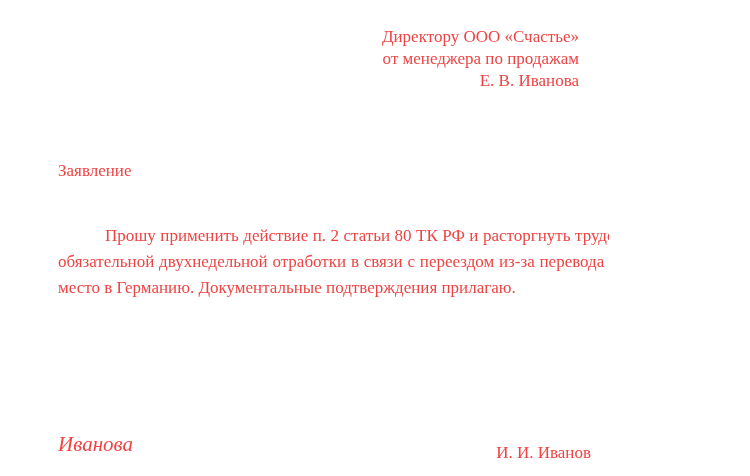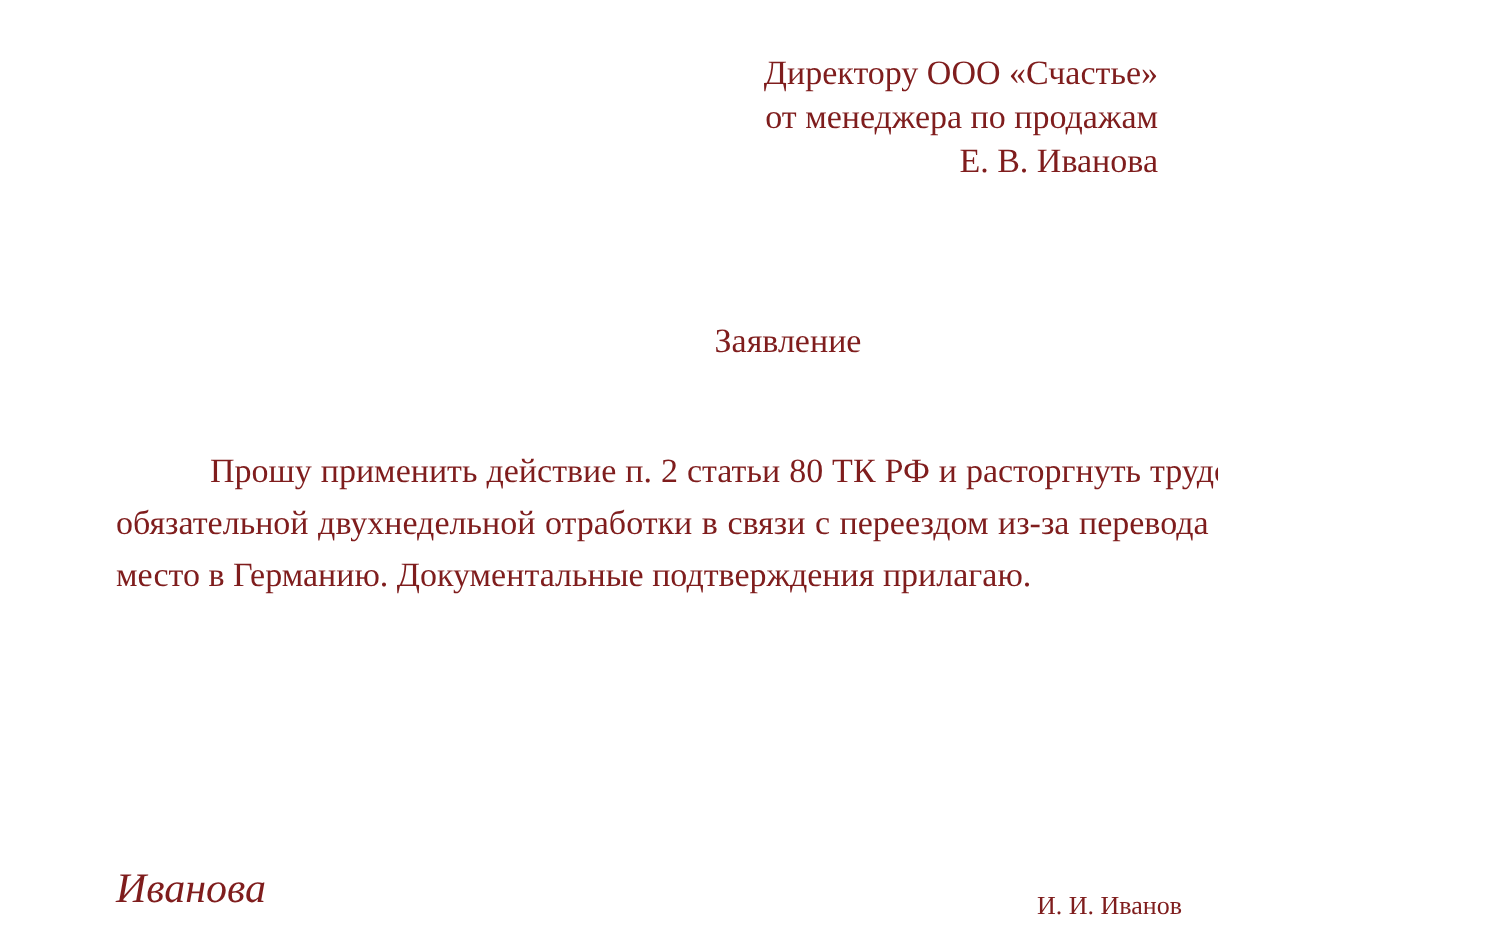--- a/index.html
+++ b/index.html
@@ -6,38 +6,37 @@
     margin: 0;
     padding: 0;
     background: #ffffff;
   }
   .page {
     position: relative;
     width: 609px;
     height: 476px;
     background: #ffffff;
     font-family: "Liberation Serif", "DejaVu Serif", serif;
-    color: #7f1d1d;
+    color: #ef4444;
     overflow: hidden;
   }
   .recipient {
     position: absolute;
     top: 26px;
     right: 30px;
     text-align: right;
     font-size: 17px;
     line-height: 22px;
     white-space: nowrap;
   }
   .doc-title {
     position: absolute;
     top: 158px;
     left: 58px;
     width: 672px;
-    text-align: center;
     font-size: 17px;
     line-height: 26px;
     font-weight: normal;
     margin: 0;
   }
   .body-text {
     position: absolute;
     top: 223px;
     left: 58px;
     width: 672px;
@@ -66,21 +65,21 @@
     width: 672px;
     text-align: left;
     font-size: 21px;
     line-height: 24px;
     font-style: italic;
   }
   .sig-name {
     position: absolute;
     top: 442px;
     right: 18px;
-    font-size: 13px;
+    font-size: 17px;
     line-height: 22px;
     white-space: nowrap;
   }
 </style>
 </head>
 <body>
 
 <div class="page">
 
   <div class="recipient">

